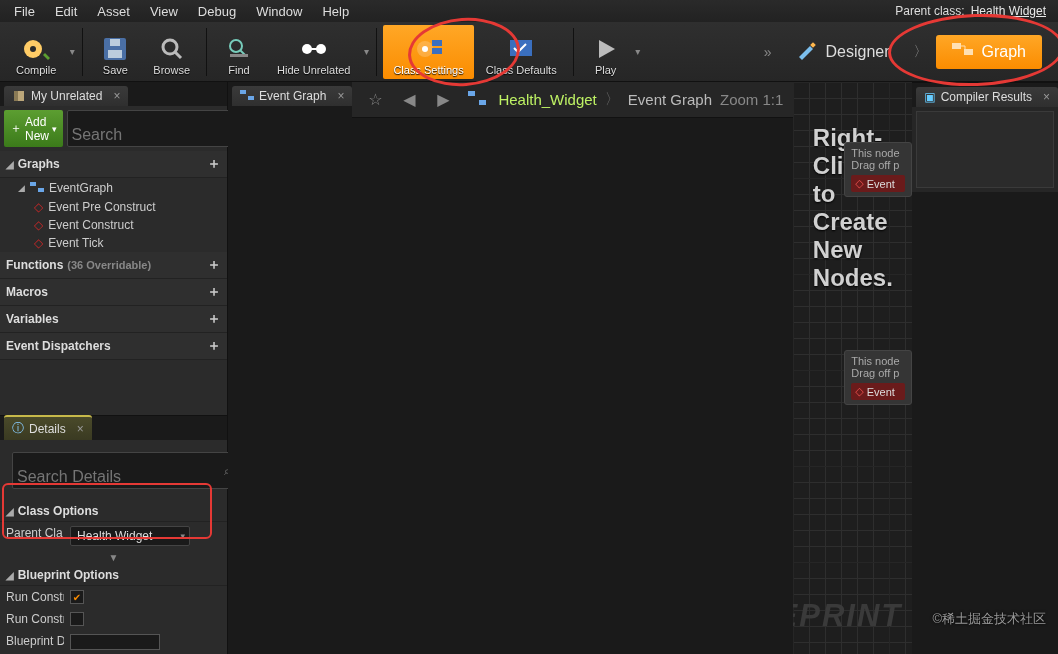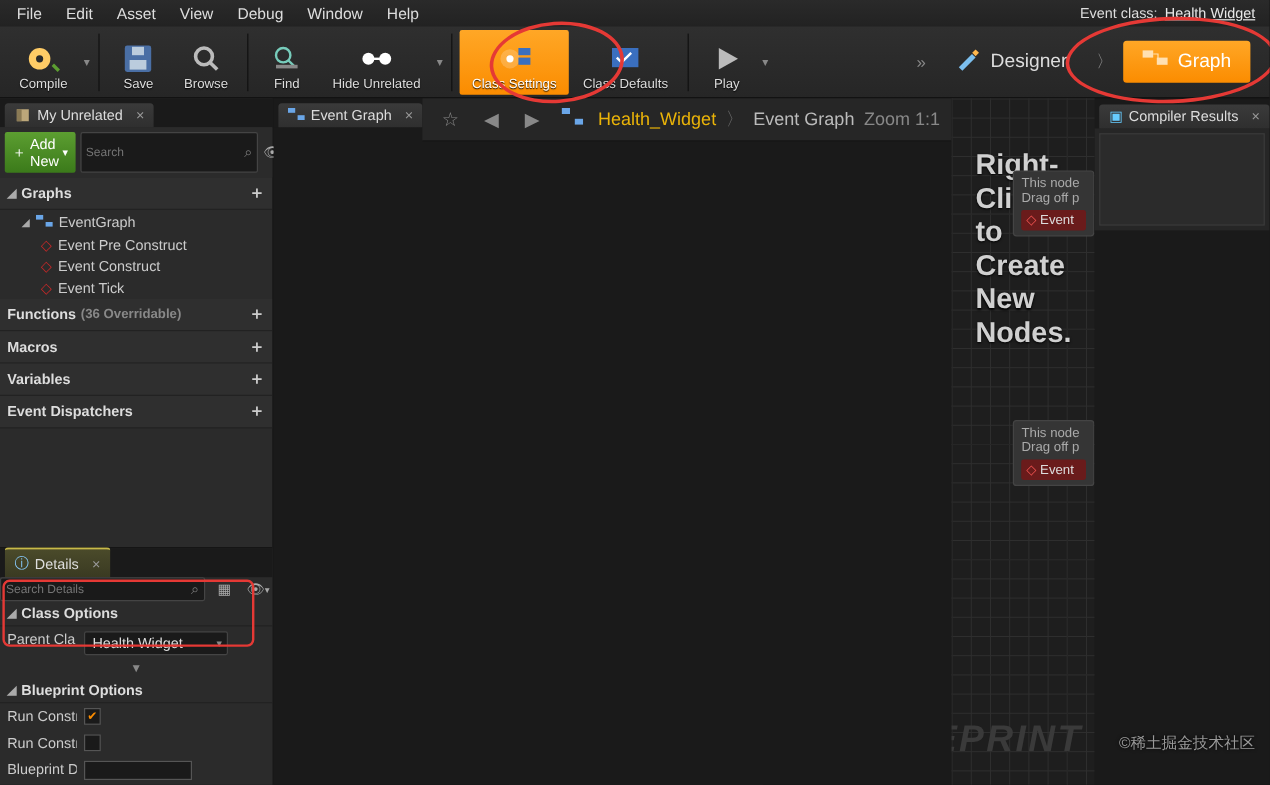--- a/index.html
+++ b/index.html
@@ -36,37 +36,37 @@
 
 .ptabs { height:24px; background:#1a1a1a; display:flex; align-items:flex-end; padding-top:2px;}
 .ptab { background:linear-gradient(#3a3a3a,#2f2f2f); padding:3px 8px; margin-left:4px; border-radius:3px 3px 0 0; display:flex; align-items:center; gap:5px; font-size:12px; color:#ddd;}
 .ptab .x { color:#999; font-size:12px; margin-left:6px; cursor:pointer;}
 .ptab .ico { width:14px; height:14px; }
 
 
 .addrow { display:flex; padding:4px; gap:4px; background:#2b2b2b;}
 .addbtn { background:linear-gradient(#5c9e31,#3b7a1a); color:#fff; font-size:12px; padding:3px 6px; border-radius:2px; display:flex; align-items:center; gap:3px; cursor:pointer;}
 .searchbox { flex:1; background:#1a1a1a; border:1px solid #444; border-radius:2px; padding:2px 4px; color:#999; display:flex; align-items:center;}
-.searchbox input { background:transparent; border:none; outline:none; color:#ccc; font-size:10px; flex:1;}
+.searchbox input { background:transparent; border:none; outline:none; color:#ccc; font-size:16px; flex:1;margin-top:13px;}
 .eyebtn { width:24px; display:flex; align-items:center; justify-content:center; color:#aaa; cursor:pointer;}
 
 
 .tree { flex:1; overflow:auto; font-size:12px;}
 .cat { display:flex; align-items:center; padding:4px 6px; background:#2f2f2f; border-bottom:1px solid #222; color:#ddd; font-weight:600;}
 .cat .plus { margin-left:auto; color:#ccc; font-size:14px; cursor:pointer;}
 .cat .tri { margin-right:4px; font-size:10px; color:#aaa;}
 .item { padding:3px 6px 3px 18px; display:flex; align-items:center; gap:5px; color:#ccc; cursor:pointer;}
 .subitem { padding-left:34px; display:flex; align-items:center; gap:5px; color:#ccc; font-size:12px; padding-top:2px; padding-bottom:2px;}
 .subitem .di { color:#c62828; font-size:12px;}
 .meta { color:#888; font-size:11px; margin-left:4px;}
 
 
 .details { background:#2b2b2b; border-top:1px solid #111;}
 .details .ptabs { height:24px;}
-.detrow { display:flex; padding:0; gap:4px;}
+.detrow { display:flex; padding:12px; gap:4px;}
 .catbar { padding:3px 6px; color:#ddd; font-weight:600; display:flex; align-items:center; border-bottom:1px solid #222;}
 .catbar .tri{margin-right:4px; font-size:10px; color:#aaa;}
 .proprow { display:flex; align-items:flex-start; padding:4px 6px; gap:6px;}
 .proplbl { width:58px; color:#ccc; overflow:hidden; white-space:nowrap;}
 .combo { background:#1a1a1a; border:1px solid #444; padding:2px 16px 2px 6px; border-radius:2px; position:relative; color:#ddd; font-size:12px; cursor:pointer; display:flex; align-items:center;}
 .combo::after { content:"▾"; position:absolute; right:4px; color:#888; font-size:9px;}
 .chk { width:14px; height:14px; background:#1a1a1a; border:1px solid #555; display:inline-flex; align-items:center; justify-content:center; color:#fb8c00; font-size:10px;}
 .chk.on::after{ content:"✔"; }
 .downarrow { text-align:center; color:#888; font-size:10px; padding:2px 0;}
 
@@ -105,21 +105,21 @@
 
 <div class="menubar">
   <div class="mi">File</div>
   <div class="mi">Edit</div>
   <div class="mi">Asset</div>
   <div class="mi">View</div>
   <div class="mi">Debug</div>
   <div class="mi">Window</div>
   <div class="mi">Help</div>
   <div class="parentclass">
-    <span>Event class:</span>
+    <span>Parent class:</span>
     <span class="link">Health Widget</span>
   </div>
 </div>
 
 <div class="toolbar">
   <div class="tbtn">
     <span class="ic">
       <svg width="30" height="28" viewBox="0 0 30 28">
           <circle cx="12" cy="14" r="9" fill="#ffcc66"></circle>
           <circle cx="12" cy="14" r="3" fill="#2a2a2a"></circle>
@@ -383,21 +383,21 @@
         </div>
       <div class="navbtn">
           <span>
         <svg width="18" height="14" viewBox="0 0 18 14">
               <rect width="7" height="5" fill="#6aa6e8"></rect>
               <rect width="7" height="5" x="11" y="9" fill="#6aa6e8"></rect>
             </svg>
       </span>
         </div>
       <div class="crumb">
-        <span style="color:#eab308">Health_Widget</span>
+        <span style="color:#bef264">Health_Widget</span>
         <span class="sep2">〉</span>
         <span>Event Graph</span>
       </div>
       <div class="zoom">Zoom 1:1</div>
     </div>
 
     <div class="canvas">
       <div class="hint">Right-Click to Create New Nodes.</div>
       <div class="watermark">WIDGET BLUEPRINT</div>
       <div class="nodestub" style="top:60px">

